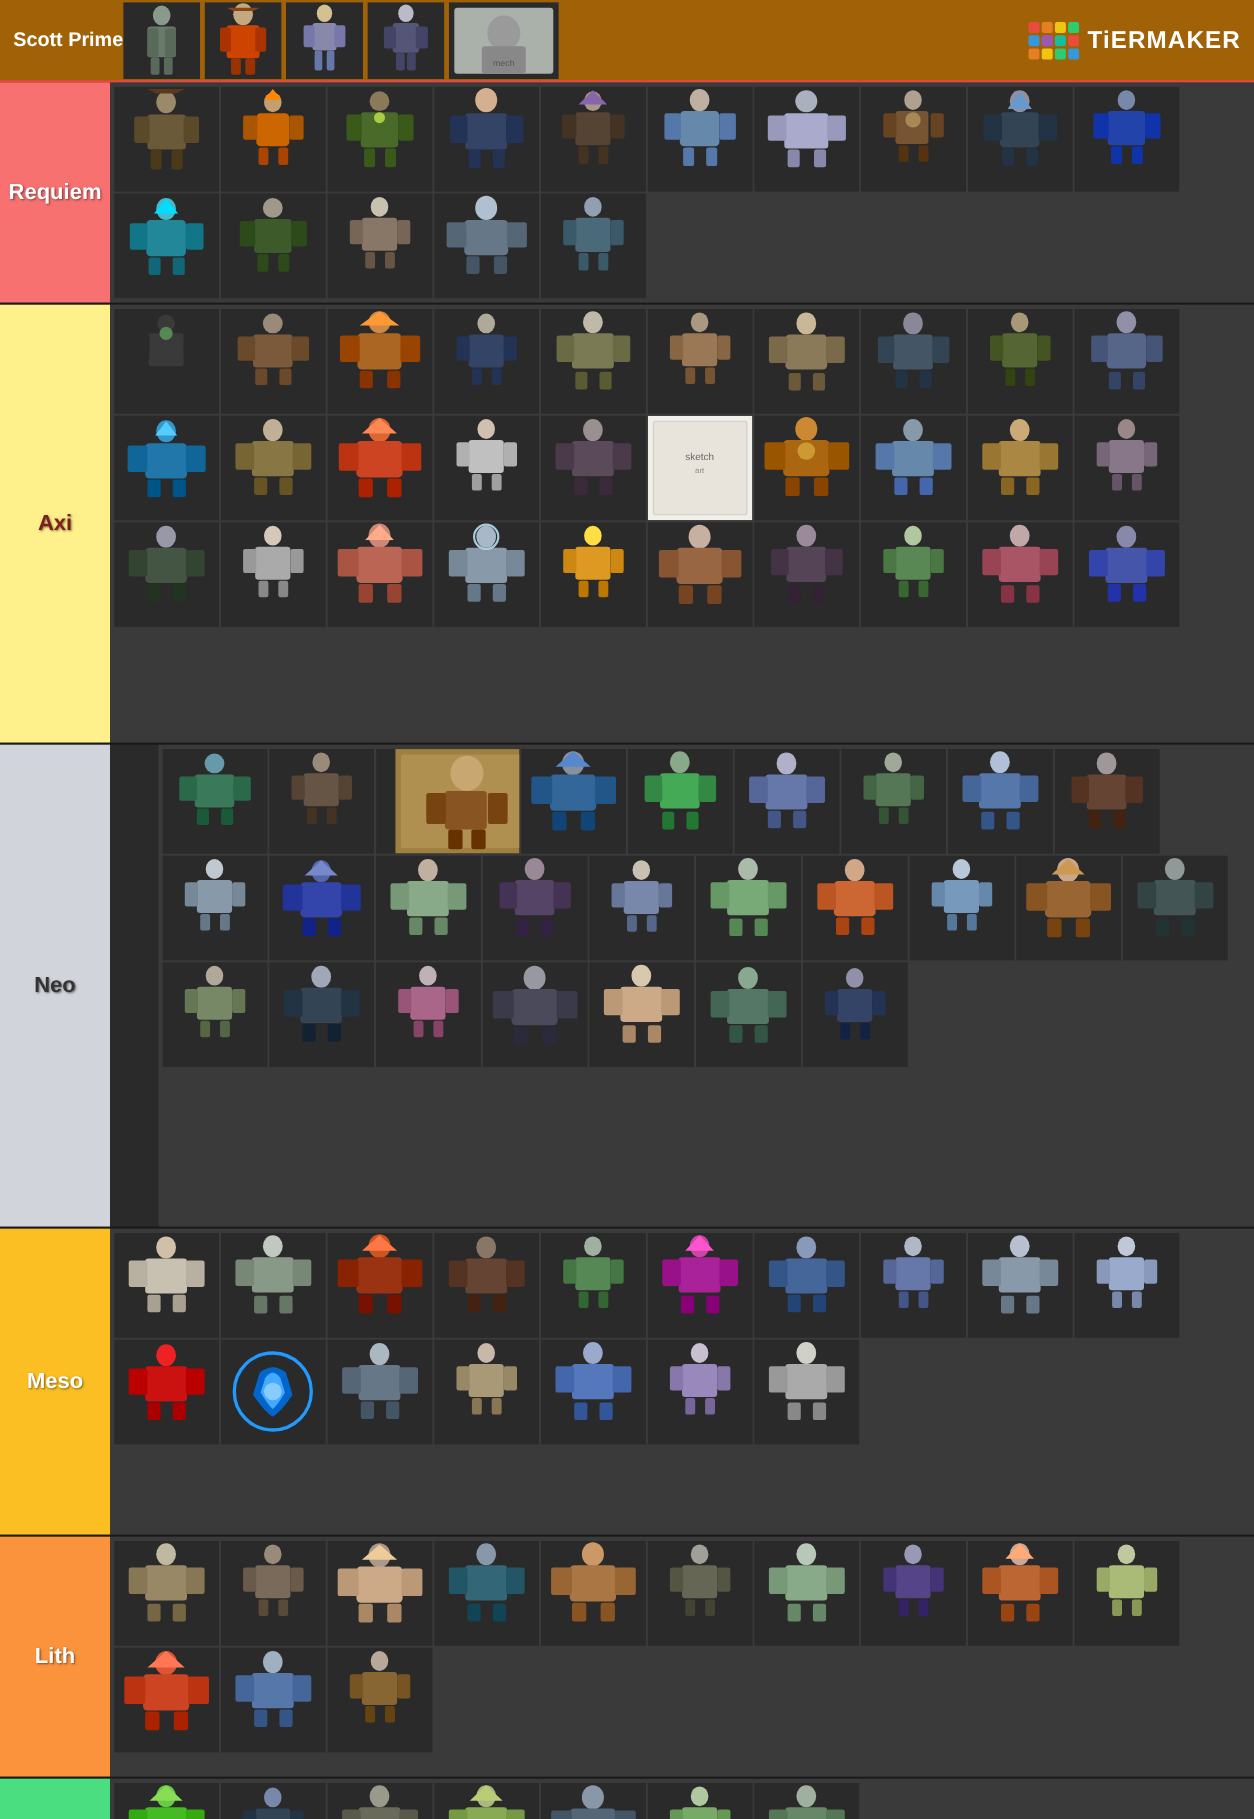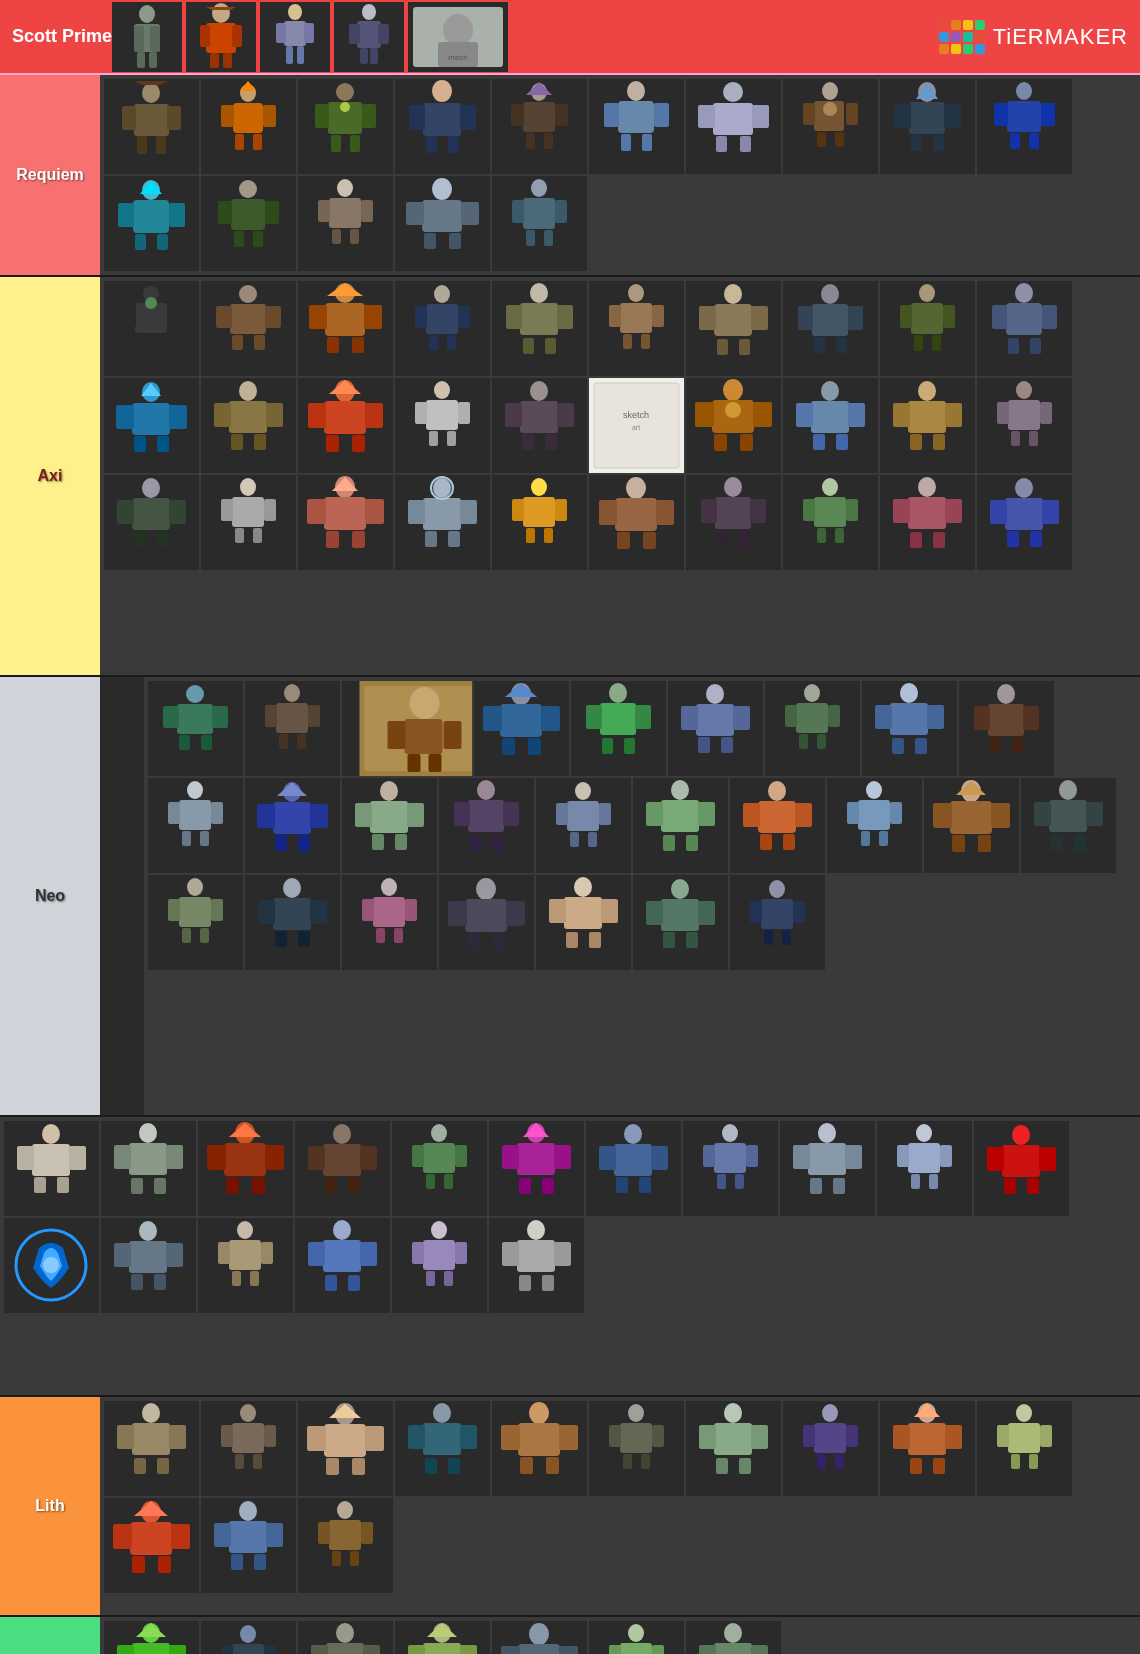--- a/index.html
+++ b/index.html
@@ -4,24 +4,24 @@
   <style>
     * { box-sizing: border-box; margin: 0; padding: 0; }
     body {
       width: 1140px;
       background: #2a2a2a;
       font-family: Arial, sans-serif;
     }
     .header {
       display: flex;
       align-items: center;
-      background: #ef4444;
+      background: #a16207;
       padding: 0 12px;
       min-height: 75px;
-      border-bottom: 2px solid #f9a8d4;
+      border-bottom: 2px solid #ef4444;
     }
     .header-title {
       color: #fff;
       font-size: 18px;
       font-weight: bold;
       min-width: 100px;
     }
     .header-images {
       display: flex;
       flex: 1;
@@ -42,35 +42,35 @@
       gap: 2px;
     }
     .logo-cell {
       width: 10px;
       height: 10px;
       border-radius: 2px;
     }
     .logo-text {
       font-family: 'Arial Black', Arial, sans-serif;
       font-size: 22px;
-      font-weight: 400;
+      font-weight: 700;
       letter-spacing: 1px;
     }
     .tier-row {
       display: flex;
       min-height: 80px;
       border-bottom: 2px solid #1a1a1a;
     }
     .tier-label {
       min-width: 100px;
       width: 100px;
       display: flex;
       align-items: center;
       justify-content: center;
-      font-size: 16px;
+      font-size: 20px;
       font-weight: bold;
       color: #fff;
       flex-shrink: 0;
       text-shadow: 1px 1px 2px rgba(0,0,0,0.5);
       padding: 23px;
       text-align: center;
     }
     .tier-content {
       flex: 1;
       display: flex;
@@ -852,20 +852,23 @@
         <rect x="31" y="24" width="32" height="30" rx="3" fill="#334466"></rect>
         <rect x="20" y="26" width="12" height="22" rx="2" fill="#223355"></rect>
         <rect x="63" y="26" width="12" height="22" rx="2" fill="#223355"></rect>
         <rect x="34" y="55" width="9" height="15" rx="2" fill="#112244"></rect>
         <rect x="52" y="55" width="9" height="15" rx="2" fill="#112244"></rect>
       </svg>
   </div>
 </div>
 
 <div class="tier-row" style="min-height:280px;">
+  <div class="tier-label tier-meso">
+    <span>Meso</span>
+  </div>
   <div class="tier-content">
 
     <svg class="char-slot" viewBox="0 0 95 95">
         <rect width="95" height="95" fill="#2a2a2a"></rect>
         <ellipse cx="47" cy="13" rx="9" ry="10" fill="#d0c0a8"></ellipse>
         <rect x="28" y="23" width="38" height="32" rx="3" fill="#c8c0b0"></rect>
         <rect x="13" y="25" width="17" height="24" rx="2" fill="#b8b0a0"></rect>
         <rect x="65" y="25" width="17" height="24" rx="2" fill="#b8b0a0"></rect>
         <rect x="30" y="56" width="12" height="16" rx="2" fill="#a8a090"></rect>
         <rect x="53" y="56" width="12" height="16" rx="2" fill="#a8a090"></rect>

